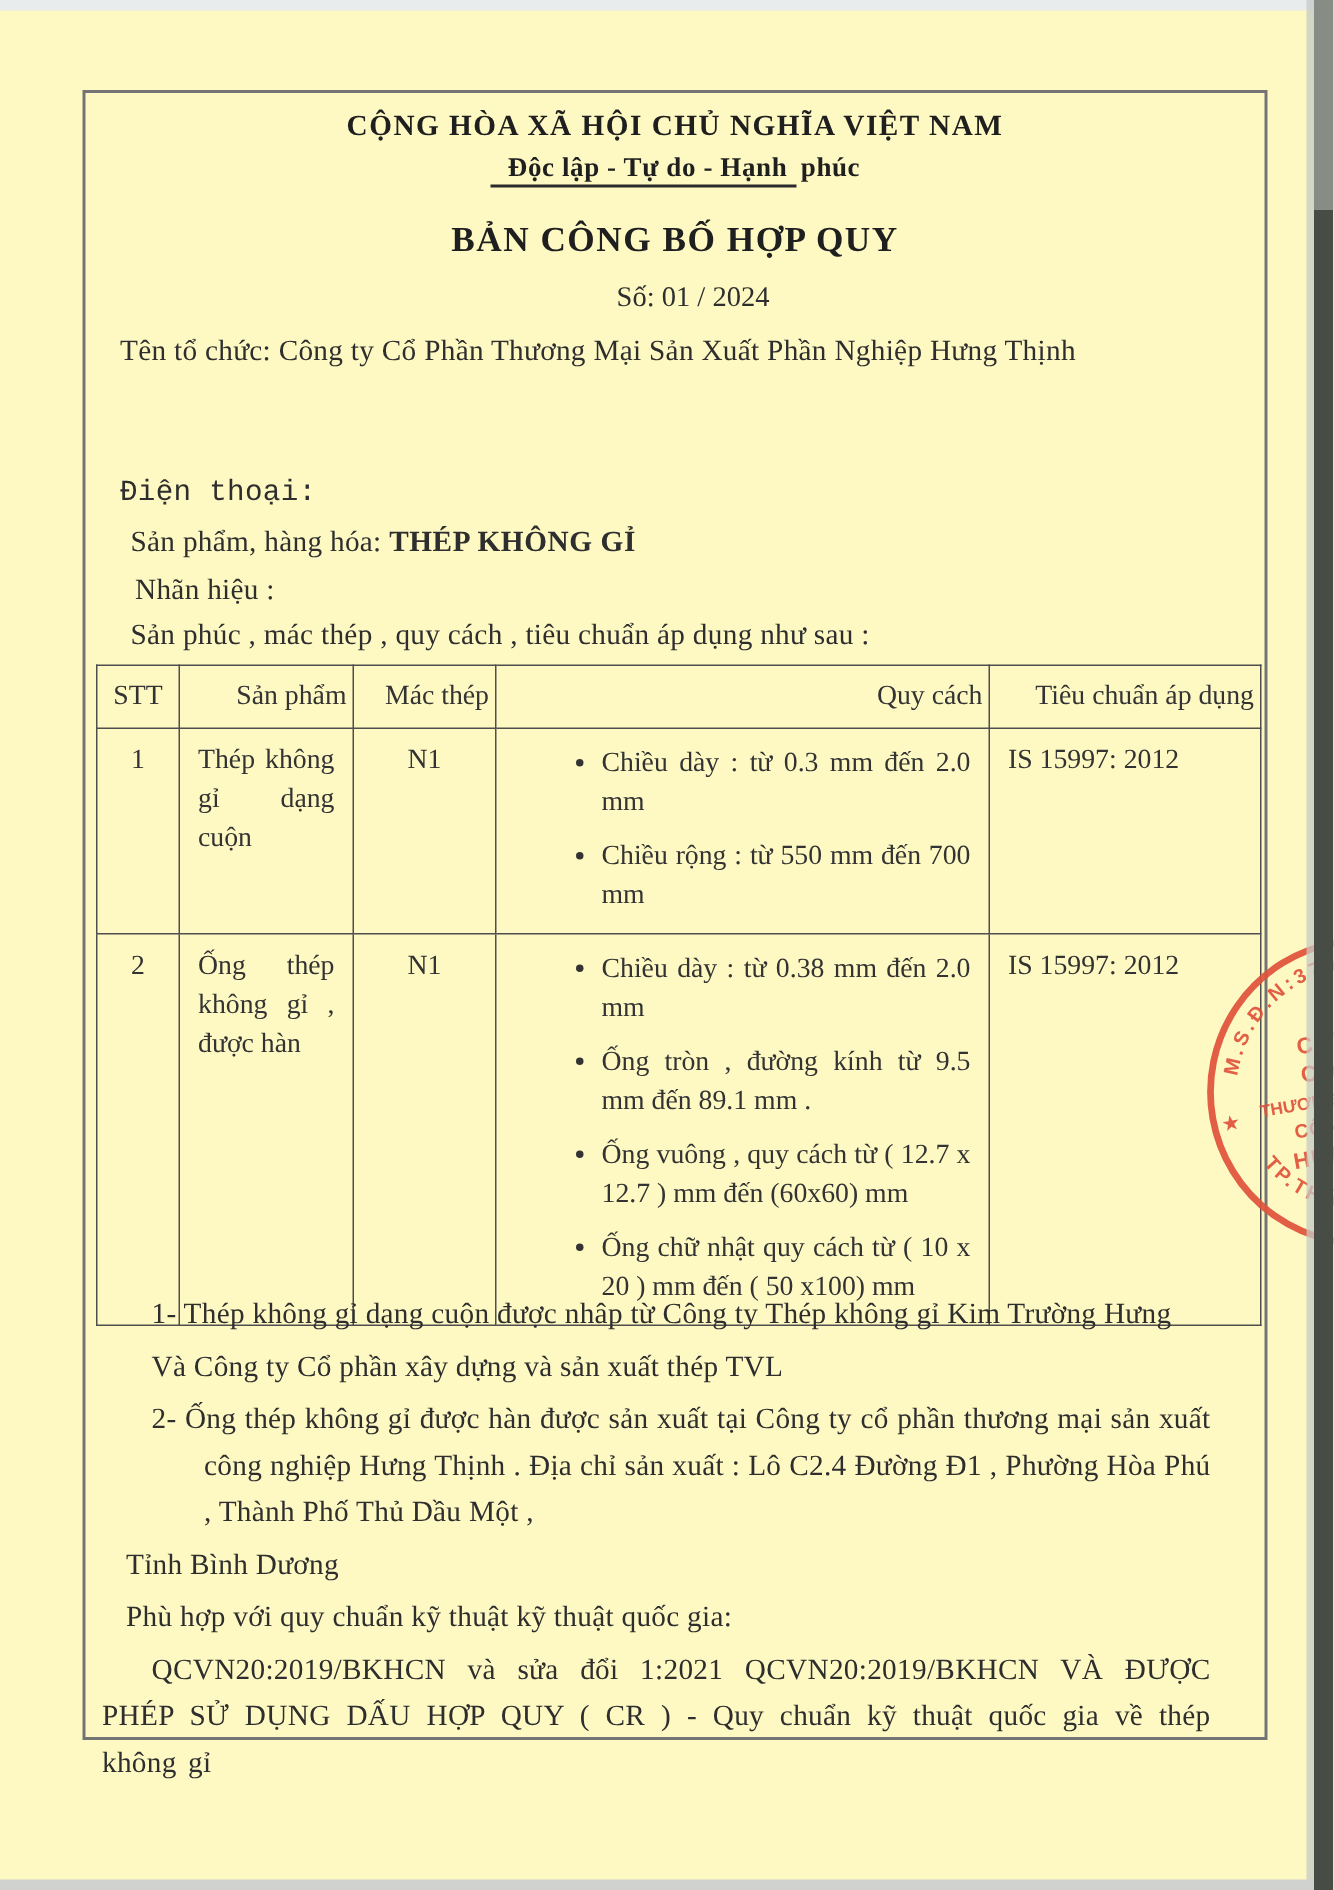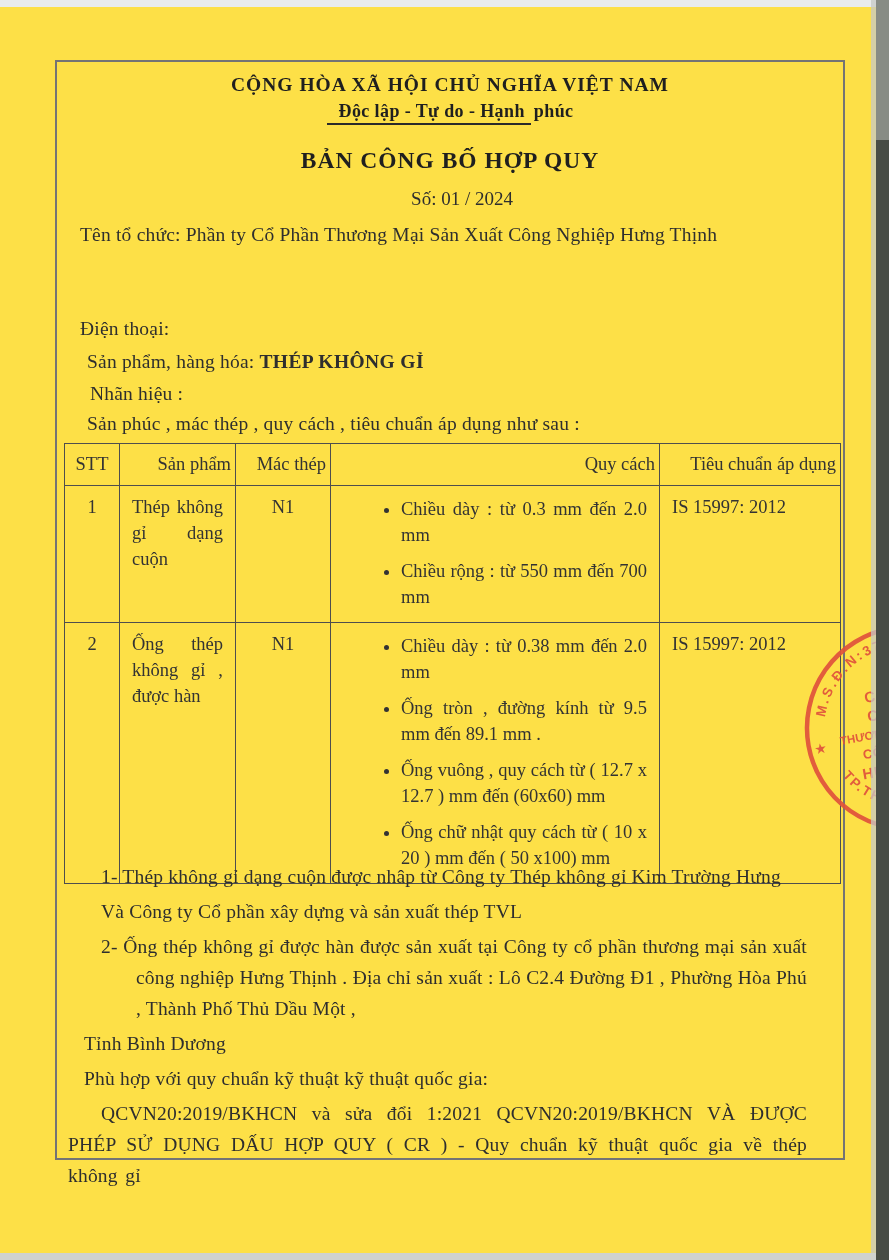--- a/index.html
+++ b/index.html
@@ -1,18 +1,18 @@
 <!DOCTYPE html>
 <html><head>
 <meta charset="utf-8">
 <style>
   html,body { margin:0; padding:0; background:#ffffff; }
   .page {
     position:relative; width:889px; height:1260px; overflow:hidden;
-    background:#fde047; color:#2e2e2e;
+    background:#fef9c3; color:#2e2e2e;
     font-family:"Liberation Serif","DejaVu Serif",serif;
   }
   
   .top-band   { position:absolute; left:0; top:0; width:100%; height:7px; background:#e9eced; z-index:6; }
   .bottom-band{ position:absolute; left:0; bottom:0; width:100%; height:7px; background:#cfd2cf; z-index:6; }
   .right-light{ position:absolute; right:13px; top:0; width:5px; height:100%; background:#c6cac5; opacity:.75; z-index:6; }
   .right-dark { position:absolute; right:0; top:0; width:13px; height:100%; background:#474c45; z-index:7; }
   .right-dark .cap { position:absolute; top:0; left:0; width:100%; height:140px; background:#878c85; }
 
   
@@ -24,21 +24,21 @@
     font-weight:bold; font-size:18px; letter-spacing:.4px; color:#1f1f1f; }
   .motto .u { display:inline-block; border-bottom:2.5px solid #2a2a2a; padding:0 6px 1px 12px; }
   .motto .tail { margin-left:3px; }
   .doc-title { position:absolute; top:85px; width:100%; text-align:center;
     font-weight:bold; font-size:23.5px; letter-spacing:1px; color:#1f1f1f; }
   .doc-no { position:absolute; top:126px; width:100%; text-align:center; font-size:19px;margin-left:12px; }
 
   .p { position:absolute; font-size:19.5px; letter-spacing:.2px; line-height:31px; margin:0; }
   #p-org     { top:157px; left:23px; width:740px; }
   #p-addr    { top:188px; left:23px; width:728px; }
-  #p-phone   { top:251px; left:23px; }
+  #p-phone   { top:251px; left:23px;font-family:Liberation Mono, monospace; }
   #p-product { top:284px; left:30px; }
   #p-product b { letter-spacing:.4px; }
   #p-brand   { top:316px; left:33px; }
   #p-intro   { top:346px; left:30px; }
 
   
   table.spec { position:absolute; top:381px; left:7px; width:776px;
     border-collapse:collapse; table-layout:fixed; font-size:18.5px; color:#333; }
   .spec th, .spec td { border:1.5px solid #4e4e4e; vertical-align:top; font-weight:normal; }
   .spec thead th { height:41px; vertical-align:middle; text-align:right; padding:0 4px 0 12px; }
@@ -74,21 +74,21 @@
 
     <div class="nat-header">CỘNG HÒA XÃ HỘI CHỦ NGHĨA VIỆT NAM</div>
 
     <div class="motto">
       <span class="u">Độc lập - Tự do - Hạnh</span><span class="tail">phúc</span>
     </div>
 
     <div class="doc-title">BẢN CÔNG BỐ HỢP QUY</div>
     <div class="doc-no">Số: 01 / 2024</div>
 
-    <p class="p" id="p-org">Tên tổ chức: Phần ty Cổ Phần Thương Mại Sản Xuất Công Nghiệp Hưng Thịnh</p>
+    <p class="p" id="p-org">Tên tổ chức: Công ty Cổ Phần Thương Mại Sản Xuất Phần Nghiệp Hưng Thịnh</p>
     <p class="p" id="p-phone">Điện thoại:</p>
 
     <p class="p" id="p-product"><span>Sản phẩm, hàng hóa: </span><b>THÉP KHÔNG GỈ</b></p>
 
     <p class="p" id="p-brand">Nhãn hiệu :</p>
     <p class="p" id="p-intro">Sản phúc , mác thép , quy cách , tiêu chuẩn áp dụng như sau :</p>
 
     <table class="spec">
       <colgroup>
         <col style="width:55px">

